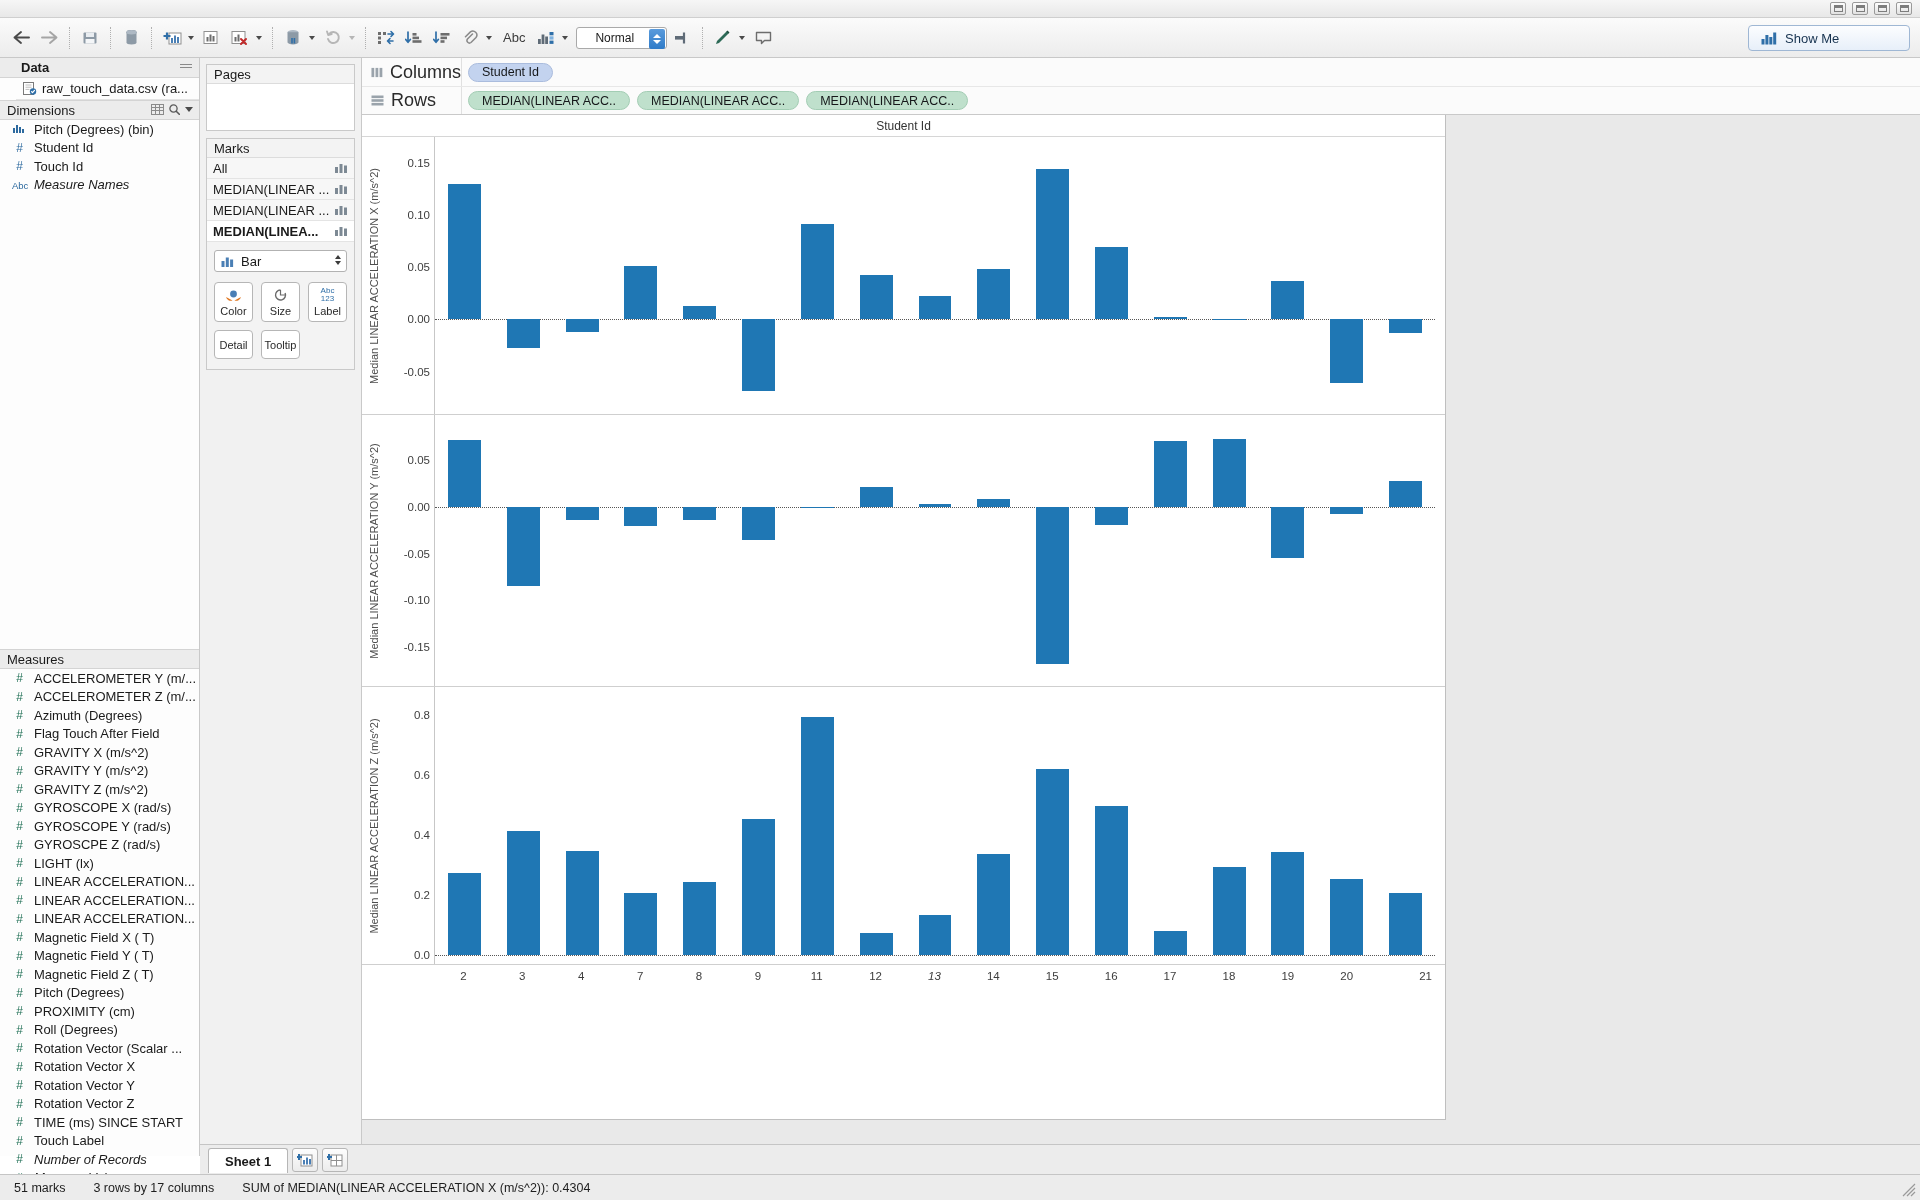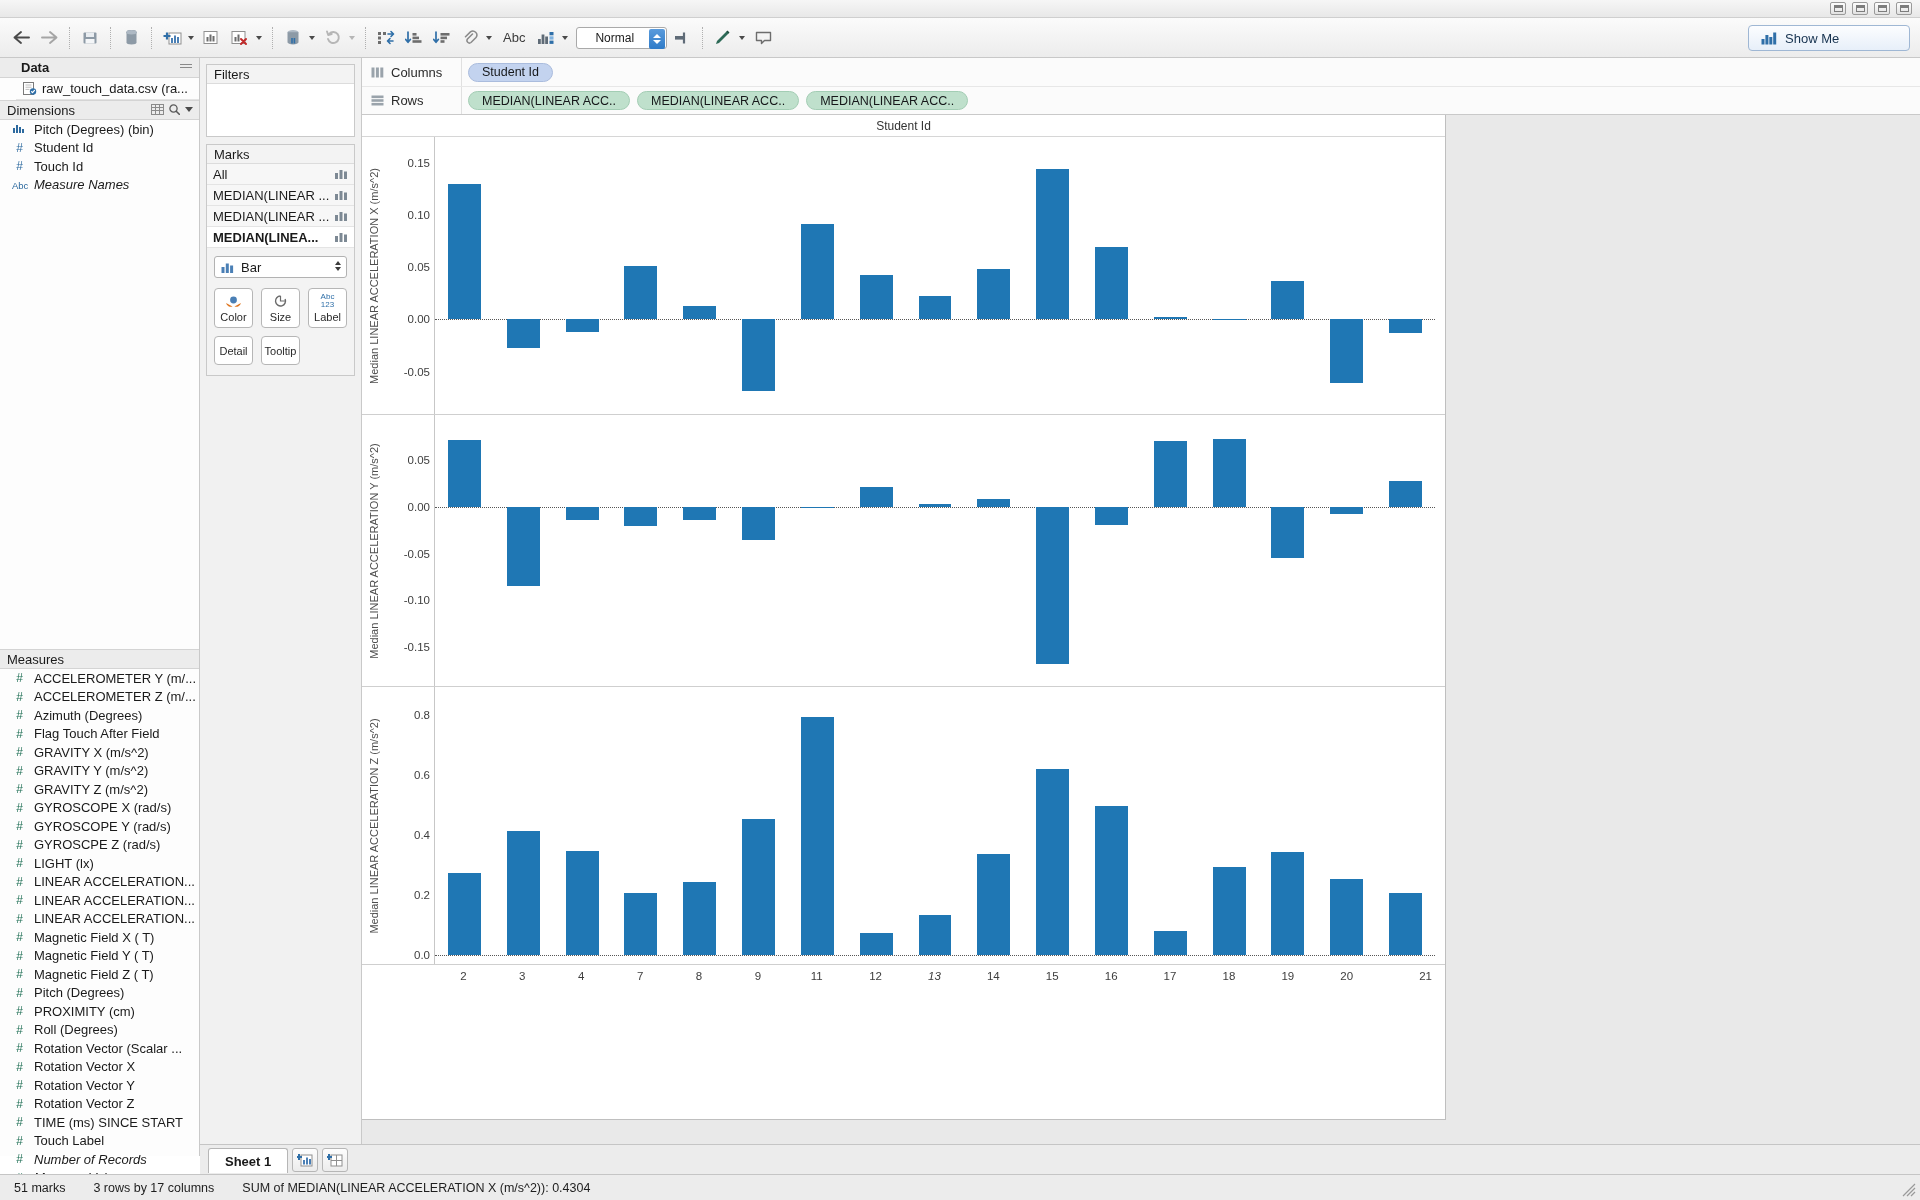--- a/index.html
+++ b/index.html
@@ -134,21 +134,21 @@
   }
   .shelf-btn.sm { height:29px; justify-content:center; }
   
   #view-area {
     position:absolute; left:362px; top:58px; right:0; height:1098px; background:#e9e9e9;
   }
   #shelves { background:#fbfbfb; border-bottom:1px solid #c9c9c9; }
   .shelf-line { height:28px; display:flex; align-items:center; gap:0; }
   .shelf-label {
     width:100px; height:100%; display:flex; align-items:center; gap:7px;
-    padding-left:9px; font-size:13px; border-right:1px solid #e0e0e0;
+    padding-left:9px; font-size:18px; border-right:1px solid #e0e0e0;
     background:#fbfbfb; color:#2a2a2a;
   }
   .shelf-drop { flex:1; height:100%; display:flex; align-items:center; gap:7px; padding-left:6px; }
   .pill {
     height:19px; border-radius:10px; display:flex; align-items:center;
     padding:0 13px; font-size:12.5px; white-space:nowrap; color:#16181a;
   }
   .pill.blue { background:#c3d3ef; border:1px solid #aabcdd; }
   .pill.green { background:#bfe0cc; border:1px solid #a3cdb4; }
   
@@ -550,22 +550,22 @@
         </div>
         <div class="field-row ital">
           <span class="fi">#</span>
           <span class="fl">Measure Values</span>
         </div>
       </div>
   </div>
 </div>
 
 <div id="cards-col">
-  <div class="card" id="filters-card">
-    <div class="ct">Filters</div>
+  <div class="card" id="pages-card">
+    <div class="ct">Pages</div>
     <div class="cb"></div>
   </div>
   <div class="card" id="marks-card">
     <div class="ct">Marks</div>
     <div class="cb">
       <div id="marks-rows">
           <div class="mk-row">
             <span class="lbl">All</span>
             <span><svg width="13" height="10" viewBox="0 0 13 10">
                 <rect x="0" y="4" width="3" height="6" fill="#7d8994"></rect>

